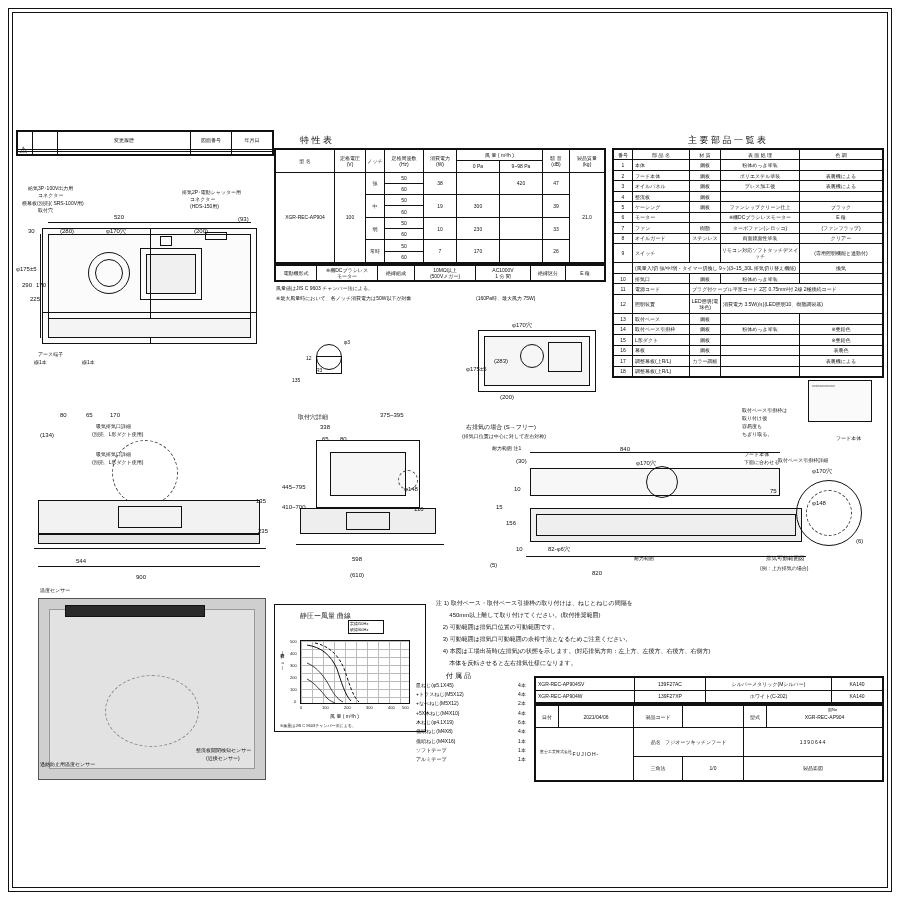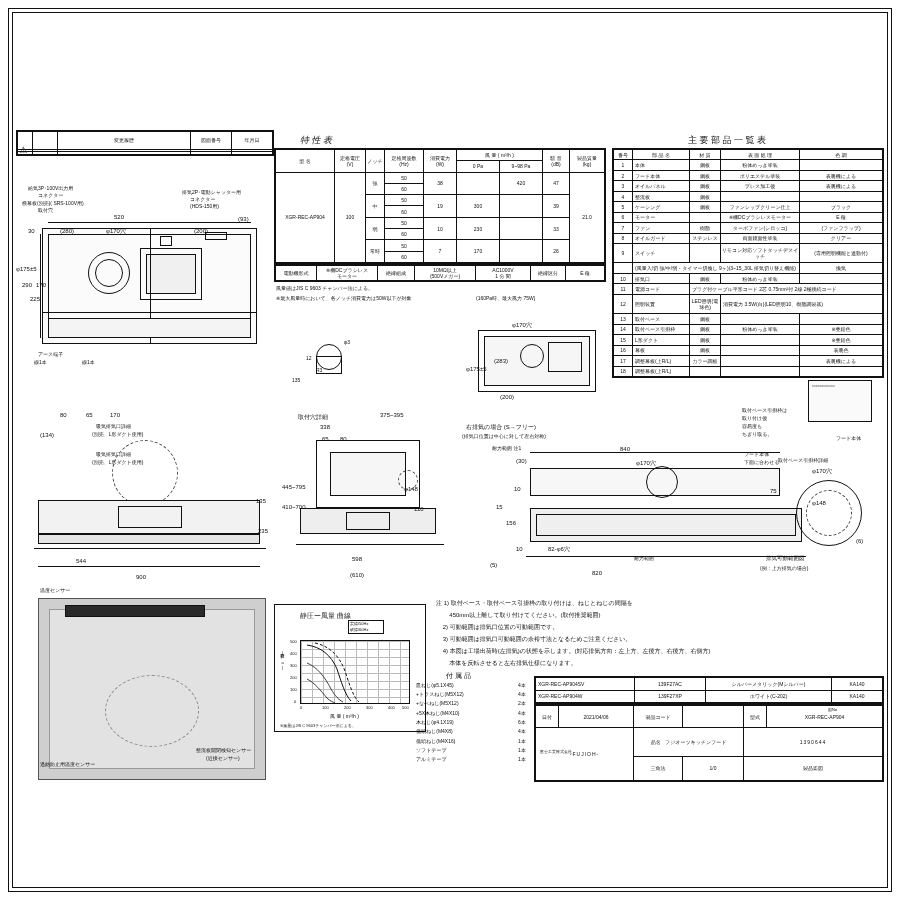--- a/index.html
+++ b/index.html
@@ -218,21 +218,21 @@
   <div class="photo" style="left:38px;top:598px;width:228px;height:182px;">
     <div class="rect" style="left:10px;top:10px;width:206px;height:160px;background:#e2e2e2;border-color:#999;"></div>
     <div class="rect" style="left:26px;top:6px;width:140px;height:12px;background:#2a2a2a;border-color:#111;"></div>
     <div class="circd" style="left:66px;top:76px;width:94px;height:72px;border-color:#8a8a8a;"></div>
   </div>
   <div class="t s5" style="left:40px;top:588px;">温度センサー</div>
   <div class="t s5" style="left:196px;top:748px;">整流板開閉検知センサー</div>
   <div class="t s5" style="left:206px;top:756px;">(近接センサー)</div>
   <div class="t s5" style="left:40px;top:762px;">過熱防止用温度センサー</div>
 
-  <div class="t s9" style="left:300px;top:136px;font-style:italic;">特 性 表</div>
+  <div class="t s9" style="left:300px;top:136px;">特 性 表</div>
   <div class="blk bd" style="left:274px;top:148px;width:332px;height:116px;">
     <table class="grid">
       <tbody>
           <tr>
         <td rowspan="2" style="width:58px"><span>型 名</span></td>
         <td rowspan="2" style="width:30px" class="s4">定格電圧<br>(V)</td>
         <td rowspan="2" style="width:18px">ノッチ</td>
         <td rowspan="2" style="width:38px" class="s4">定格周波数<br>(Hz)</td>
         <td rowspan="2" style="width:32px" class="s4">消費電力<br>(W)</td>
         <td colspan="2" class="s4">風 量 ( m³/h )</td>

